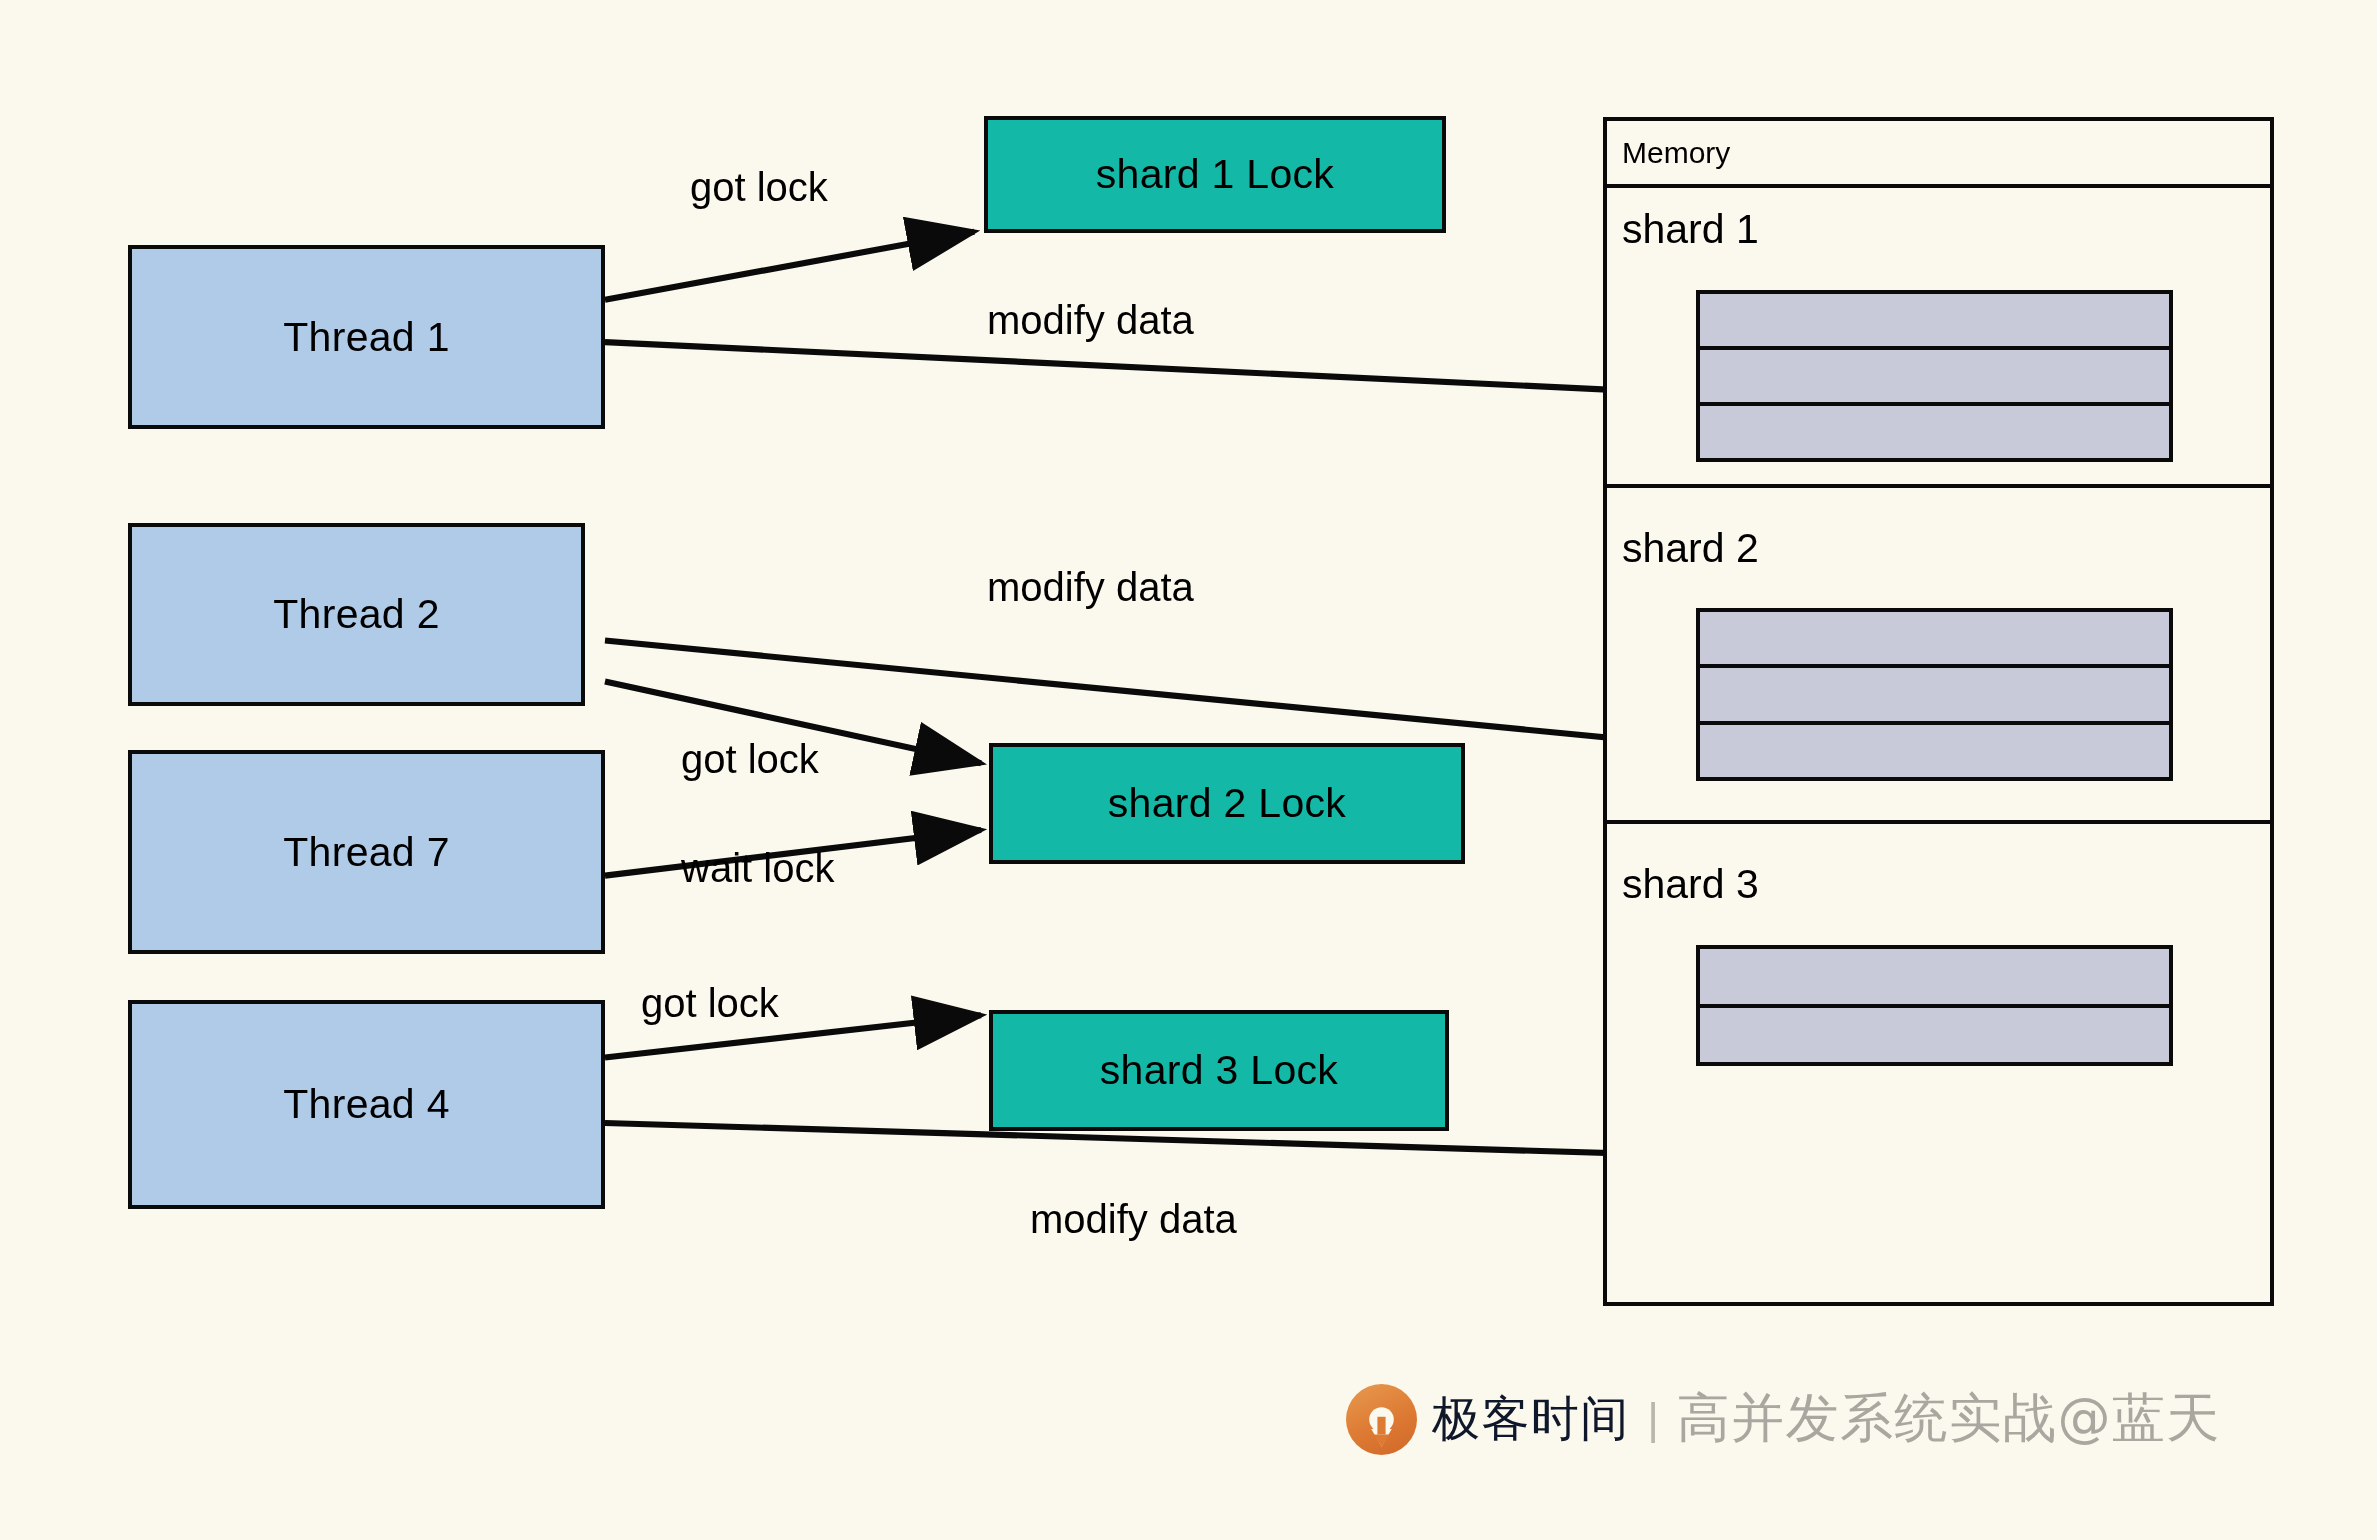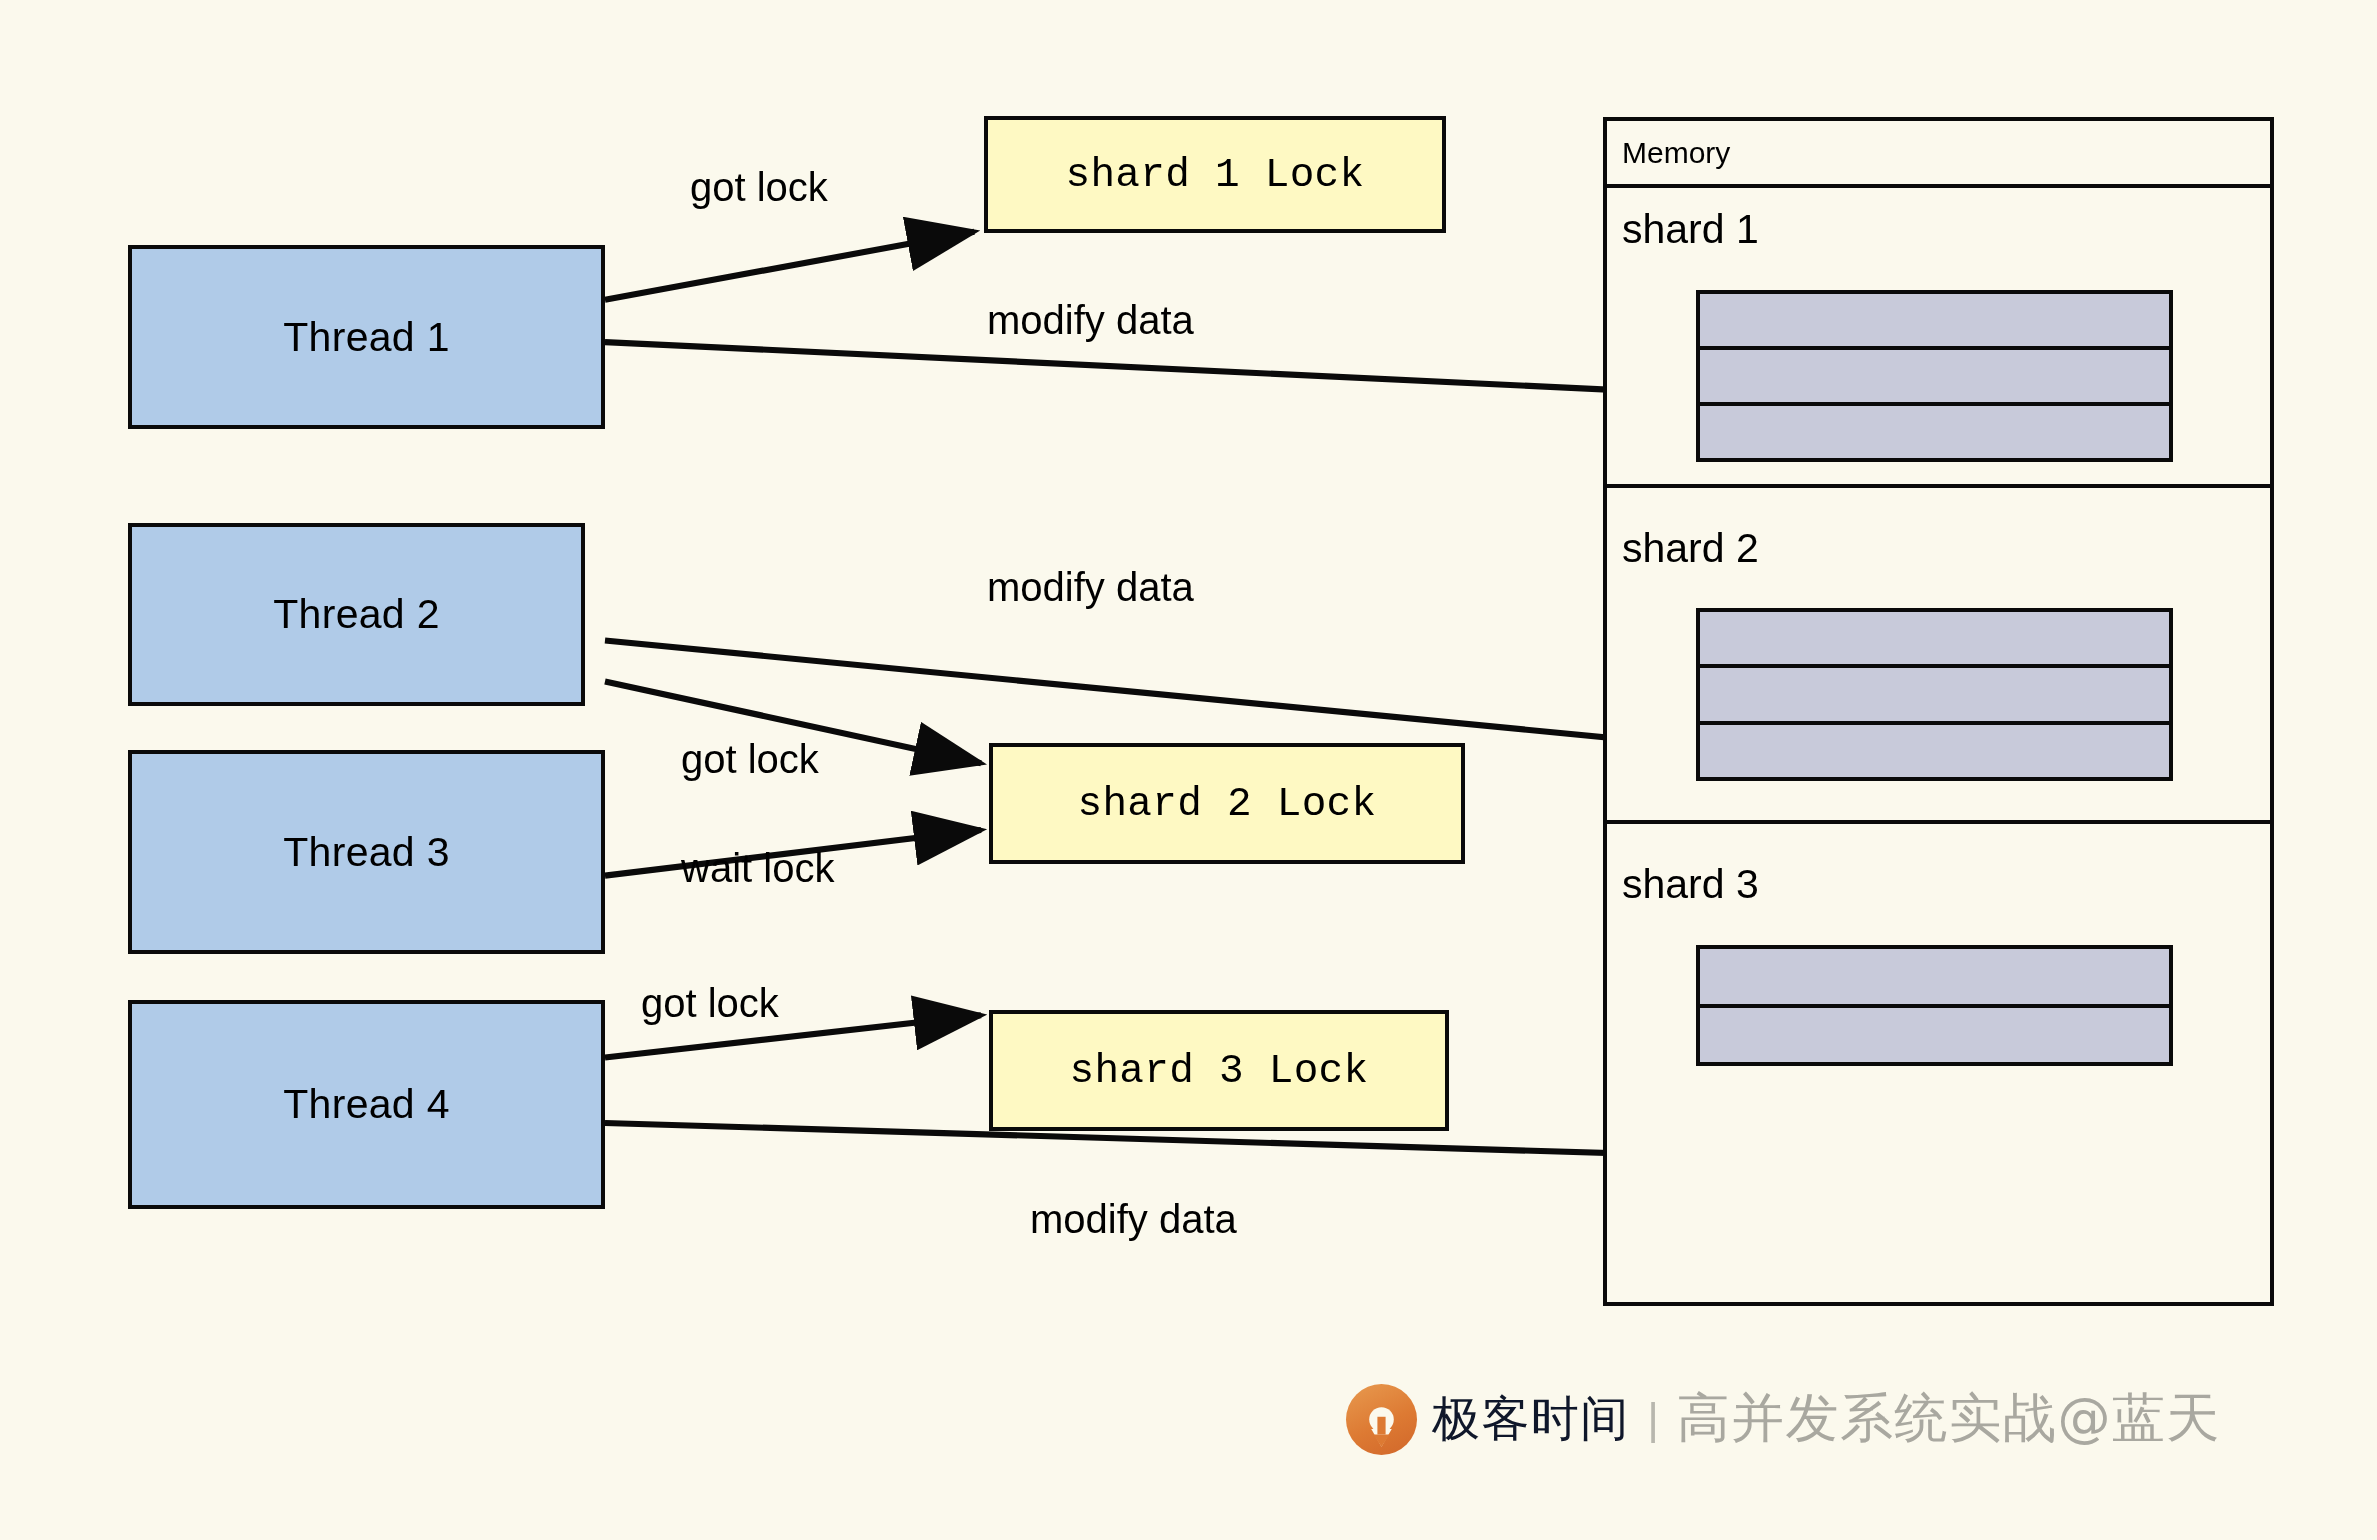--- a/index.html
+++ b/index.html
@@ -36,25 +36,24 @@
   }
 
   .thread-box {
     background: #b0cbe8;
     border: 4.8px solid #0a0a0a;
     font-size: 41px;
     letter-spacing: 0.3px;
   }
 
   .lock-box {
-    background: #fef9c3;
+    background: #14b8a6;
     border: 4.8px solid #0a0a0a;
     font-size: 41px;
     letter-spacing: 0.3px;
-    font-family: Liberation Mono, monospace;
   }
 
   .memory-panel {
     position: absolute;
     box-sizing: border-box;
     border: 4.8px solid #0a0a0a;
     background: #fbf9ed;
   }
   .memory-header {
     position: absolute;
@@ -195,21 +194,21 @@
 
   <div class="node thread-box" style="left:128px;  top:245px;  width:477px;  height:184px;">
     <span>Thread 1</span>
   </div>
 
   <div class="node thread-box" style="left:128px;  top:523px;  width:457px;  height:183px;">
     <span>Thread 2</span>
   </div>
 
   <div class="node thread-box" style="left:128px;  top:750px; width:477px;  height:204px;">
-    <span>Thread 3</span>
+    <span>Thread 7</span>
   </div>
 
   <div class="node thread-box" style="left:128px;  top:1000px; width:477px;  height:209px;">
     <span>Thread 4</span>
   </div>
 
   <div class="node lock-box" style="left:984px; top:116px;  width:462px; height:117px;">
     <span>shard 1 Lock</span>
   </div>
 

